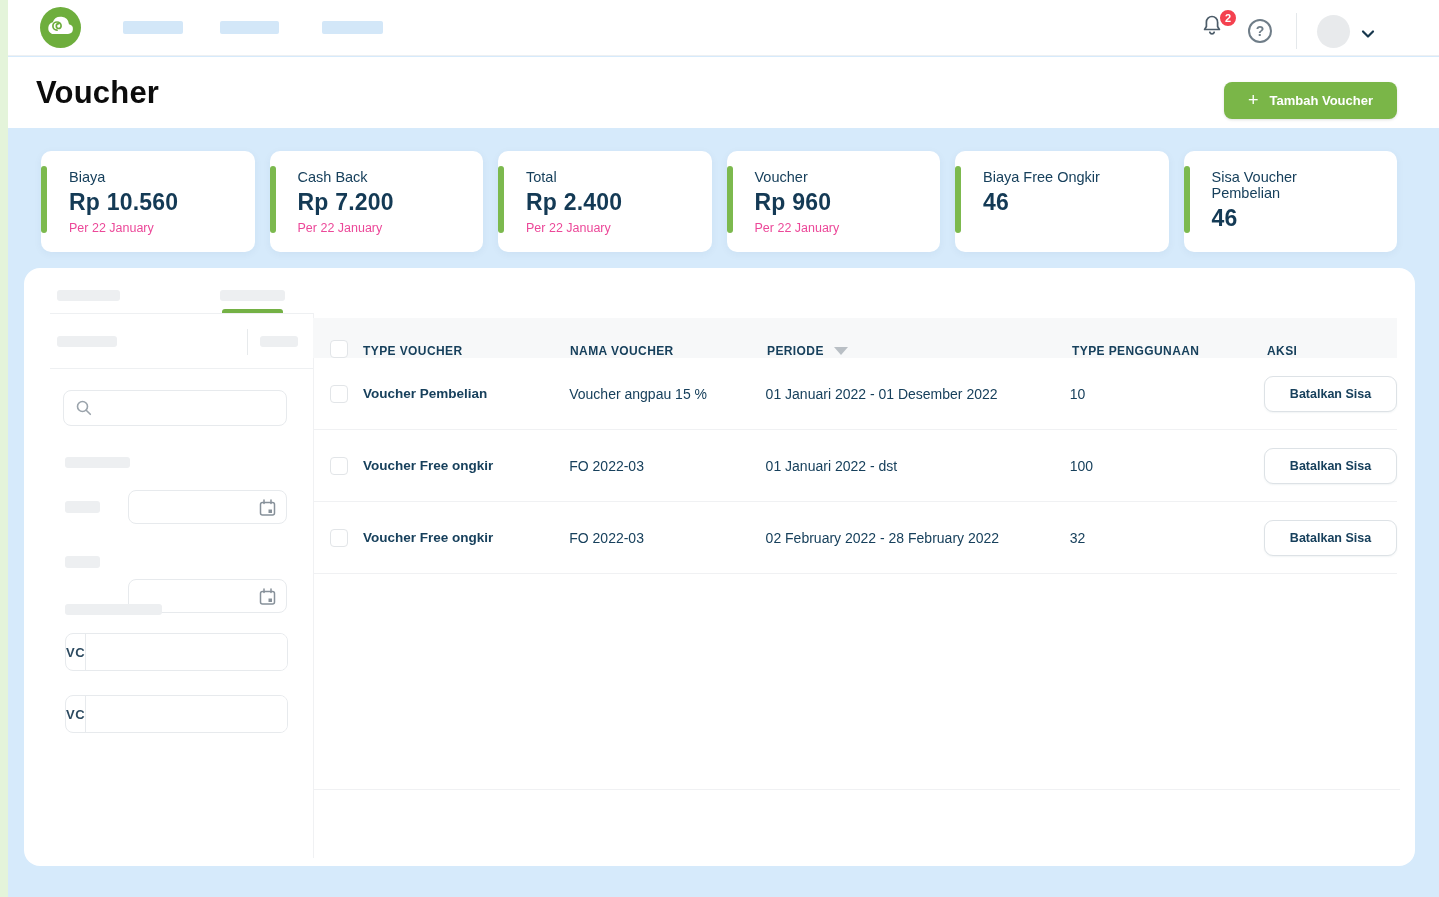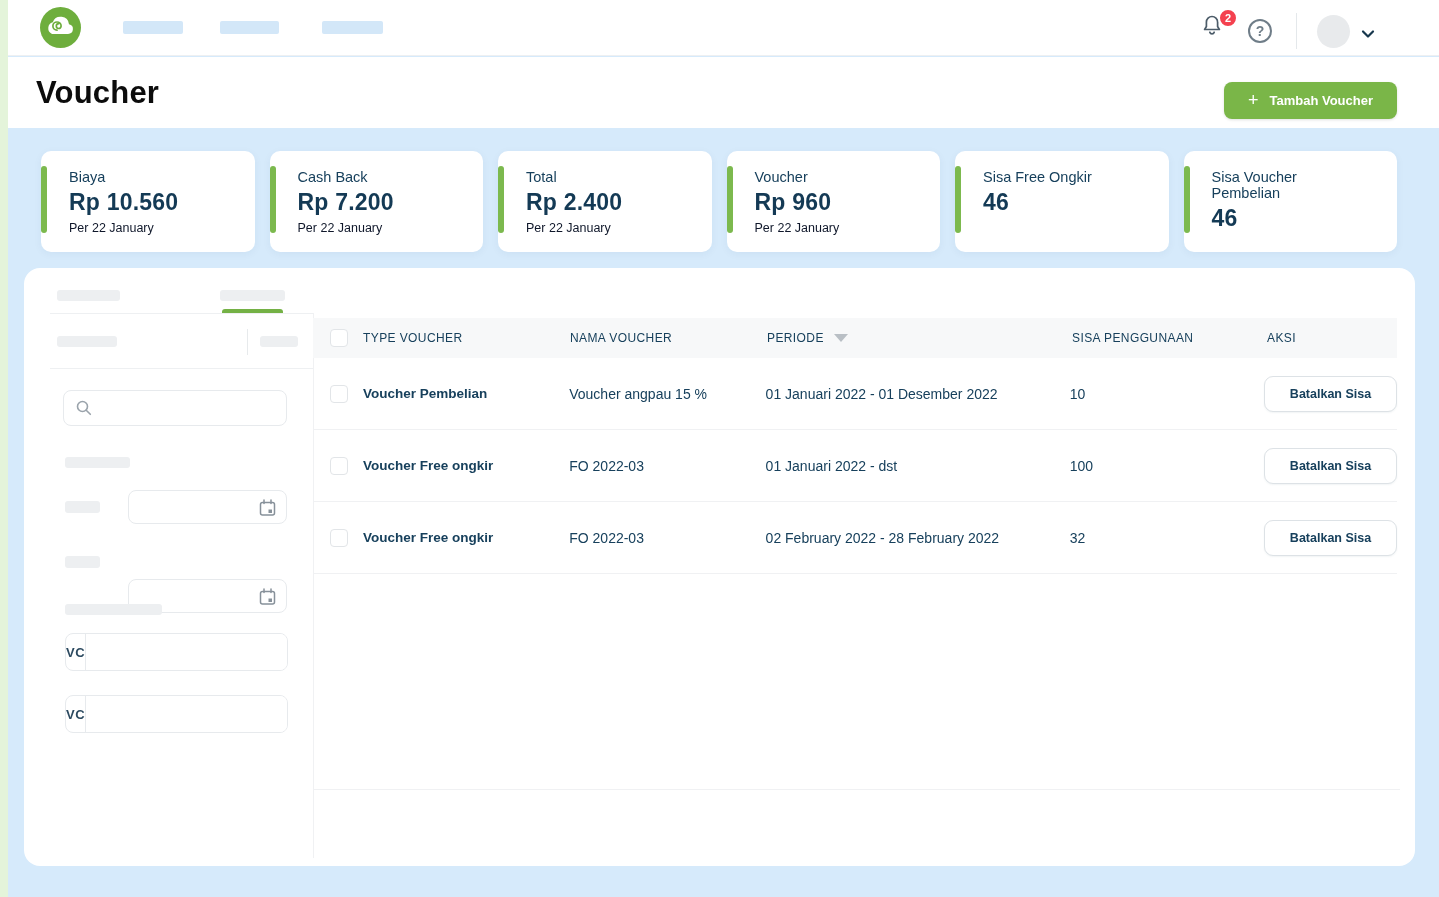--- a/index.html
+++ b/index.html
@@ -53,21 +53,21 @@
 
   
   .cards { position:absolute; top:151px; left:41px; right:42px; display:flex; gap:15px; }
   .card {
     flex:1; height:101px; background:#fff; border-radius:10px; position:relative;
     padding:18px 28px 0 28px; box-shadow:0 2px 8px rgba(23,64,92,0.05);
   }
   .card .accent { position:absolute; left:0; top:15px; width:6px; height:67px; background:#7cb94e; border-radius:4px; }
   .card .c-label { font-size:14.5px; color:#17405c; }
   .card .c-value { font-size:23px; font-weight:bold; color:#143a55; margin-top:4px; letter-spacing:0.2px; }
-  .card .c-sub { font-size:12.5px; color:#0f172a; margin-top:5px; }
+  .card .c-sub { font-size:12.5px; color:#ec4899; margin-top:5px; }
 
   
   .panel { position:absolute; top:268px; left:24px; width:1391px; height:598px; background:#fff; border-radius:16px; }
 
   
   .tab-ph1 { left:33px; top:22px; width:63px; height:11px; }
   .tab-ph2 { left:196px; top:22px; width:65px; height:11px; }
   .tab-underline { left:198px; top:41px; width:61px; height:4px; background:#74b145; border-radius:3px 3px 0 0; }
   .tab-divider { left:26px; top:45px; width:263px; height:1px; background:#eef0f2; }
   .filter-ph1 { left:33px; top:68px; width:60px; height:11px; }
@@ -97,22 +97,22 @@
     width:40px; border-right:1px solid #e7eaed; display:flex; align-items:center; justify-content:center;
     font-size:13px; font-weight:bold; color:#2c4a60; letter-spacing:0.5px;
   }
   .vc-input { flex:1; border:none; outline:none; font-family:"Liberation Sans",sans-serif; font-size:13px; padding:0 8px; }
 
   .side-vdivider { left:289px; top:45px; width:1px; bottom:8px; background:#f0f1f3; }
 
   
   .thead {
     left:289px; top:50px; width:1084px; height:40px; background:#f7f8f9;
-    display:flex; align-items:center; padding-left:17px;
-    font-size:12px; font-weight:normal; color:#17405c; letter-spacing:0.4px;
+    display:flex; align-items:flex-end; padding-left:17px;
+    font-size:12px; font-weight:bold; color:#17405c; letter-spacing:0.4px;
   }
   .col-cb { width:33px; }
   .col-type { width:207px; }
   .col-nama { width:197px; }
   .col-periode { width:305px; display:flex; align-items:center; gap:10px; }
   .col-sisa { width:195px; }
   .col-aksi { flex:1; }
   .checkbox { width:18px; height:18px; border:1.5px solid #e2e5e8; border-radius:4px; background:#fff; cursor:pointer; }
   .sort-tri { width:0; height:0; border-left:7px solid transparent; border-right:7px solid transparent; border-top:8px solid #b9bfc5; }
 
@@ -196,21 +196,21 @@
     <div class="c-sub">Per 22 January</div>
   </div>
   <div class="card">
     <div class="accent"></div>
     <div class="c-label">Voucher</div>
     <div class="c-value">Rp 960</div>
     <div class="c-sub">Per 22 January</div>
   </div>
   <div class="card">
     <div class="accent"></div>
-    <div class="c-label">Sisa Free Ongkir</div>
+    <div class="c-label">Biaya Free Ongkir</div>
     <div class="c-value">46</div>
   </div>
   <div class="card">
     <div class="accent"></div>
     <div class="c-label">Sisa Voucher Pembelian</div>
     <div class="c-value">46</div>
   </div>
 </div>
 
 <div class="panel">
@@ -269,21 +269,21 @@
   <div class="thead abs">
     <div class="col-cb">
         <div class="checkbox"></div>
       </div>
     <div class="col-type">TYPE VOUCHER</div>
     <div class="col-nama">NAMA VOUCHER</div>
     <div class="col-periode">
       <span>PERIODE</span>
       <span class="sort-tri"></span>
     </div>
-    <div class="col-sisa">SISA PENGGUNAAN</div>
+    <div class="col-sisa">TYPE PENGGUNAAN</div>
     <div class="col-aksi">AKSI</div>
   </div>
 
   <div class="trow trow1 abs">
     <div class="col-cb">
         <div class="checkbox"></div>
       </div>
     <div class="col-type cell-type">Voucher Pembelian</div>
     <div class="col-nama">Voucher angpau 15 %</div>
     <div class="col-periode">01 Januari 2022 - 01 Desember 2022</div>

